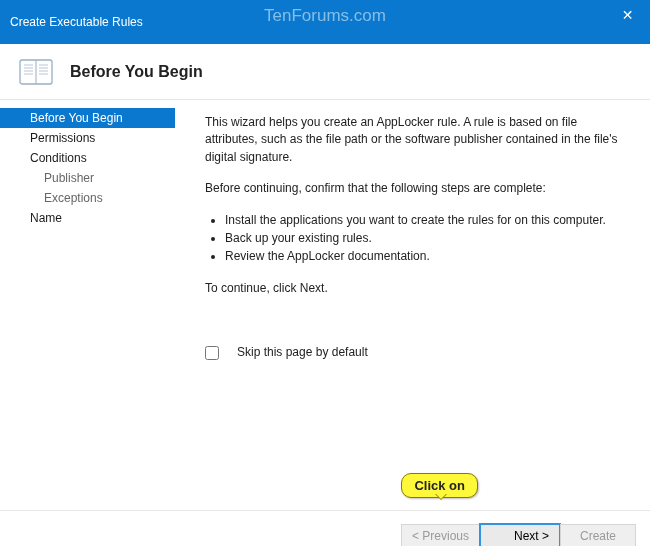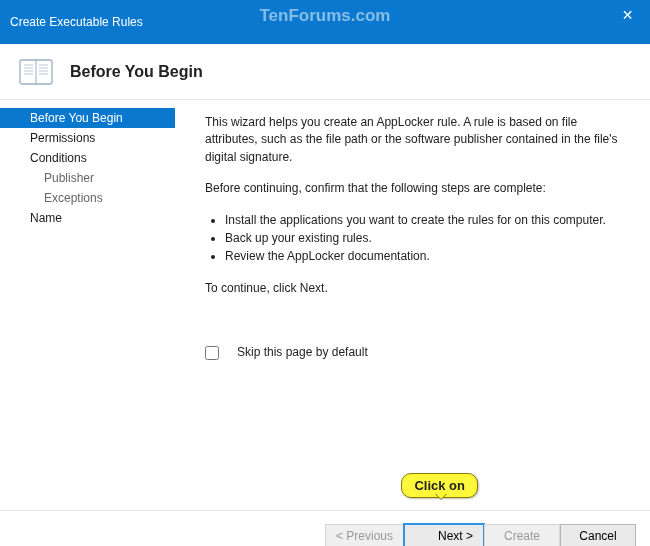--- a/index.html
+++ b/index.html
@@ -27,21 +27,21 @@
     position: absolute; right: 0; top: 0;
     width: 45px; height: 30px;
     display: flex; align-items: center; justify-content: center;
     font-size: 14px; font-weight: 300;
   }
   .watermark {
     position: absolute;
     top: 6px; left: 0; right: 0;
     text-align: center;
     font-size: 17px;
-    font-weight: 700;
+    font-weight: 400;
     color: #9bcaea;
     opacity: 0.85;
     pointer-events: none;
   }
   .header {
     display: flex;
     align-items: center;
     height: 56px;
     padding: 0 14px 0 16px;
     border-bottom: 1px solid #e6e6e6;
@@ -190,14 +190,13 @@
       <label>Skip this page by default</label>
     </div>
   </div>
 </div>
 
 <div class="footer">
   <div class="callout">Click on</div>
   <button class="btn" disabled="">&lt; Previous</button>
   <button class="btn primary">Next &gt;</button>
   <button class="btn" disabled="">Create</button>
-  <button class="btn">Cancel</button>
 </div>
 
 </body></html>

